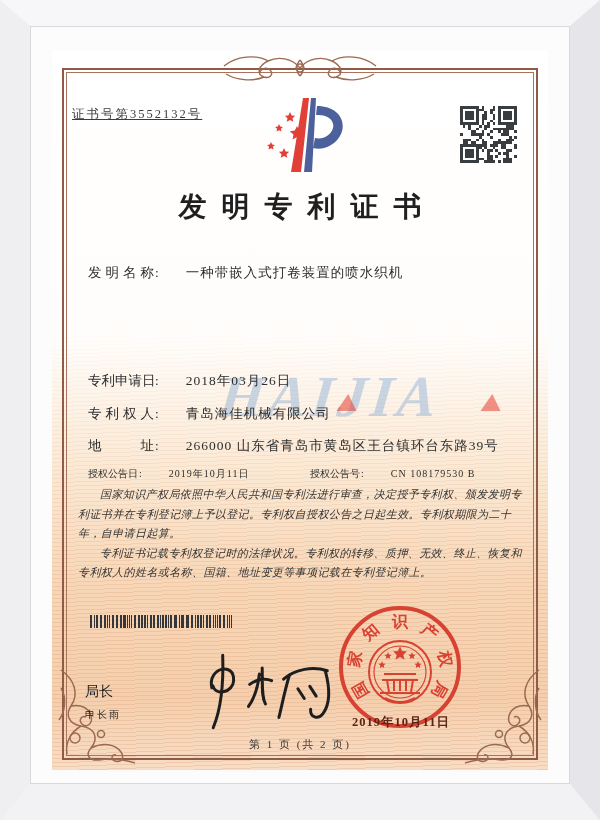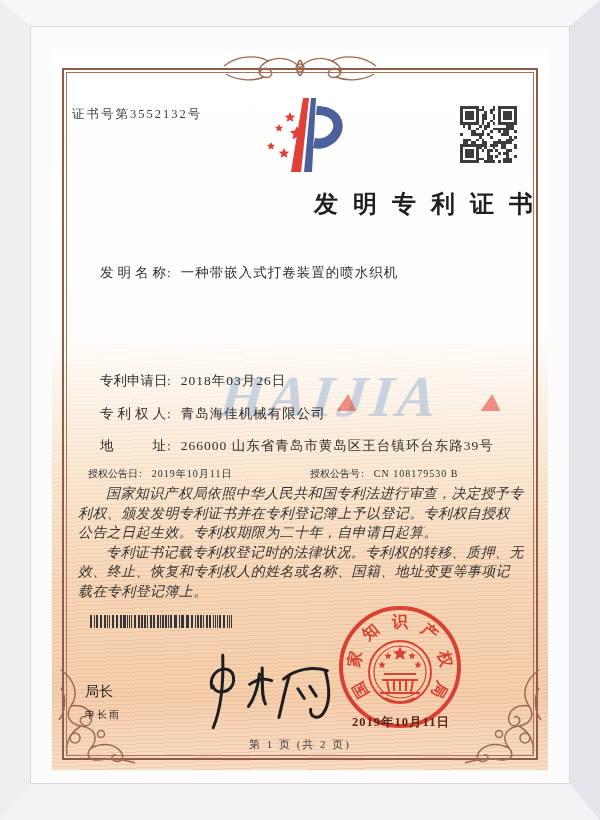--- a/index.html
+++ b/index.html
@@ -15,36 +15,36 @@
   
   .paper{position:absolute;inset:0;background:linear-gradient(180deg,#ffffff 0%,#fffdfb 40%,#fbe9d4 58%,#f7d6b6 75%,#f5cfad 90%,#f8ddc4 100%);}
   .paper::after{content:"";position:absolute;inset:0;z-index:0;pointer-events:none;
     background:repeating-linear-gradient(178deg,rgba(198,118,78,.17) 0 1px,rgba(255,255,255,0) 1px 4px);
     -webkit-mask-image:linear-gradient(180deg,transparent 0 36%,rgba(0,0,0,.5) 55%,#000 78%);
     mask-image:linear-gradient(180deg,transparent 0 36%,rgba(0,0,0,.5) 55%,#000 78%);}
   .bd-outer{position:absolute;left:10px;right:10px;top:18px;bottom:10px;border:2px solid #8f5a47;z-index:1;}
   .bd-inner{position:absolute;inset:2px;border:1px solid #a8735c;}
   .abs{position:absolute;z-index:2;}
   
-  .cert-no{left:20px;top:56px;font-size:12.5px;letter-spacing:2px;color:#3c3c3c;}
+  .cert-no{left:20px;top:56px;font-size:12.5px;letter-spacing:2px;color:#3c3c3c;text-decoration:underline;}
   .logo{left:205px;top:44px;width:86px;height:82px;}
   .qr{left:408px;top:56px;width:57px;height:57px;display:grid;grid-template-columns:repeat(21,1fr);grid-template-rows:repeat(21,1fr);background:#fff;}
   .qr i{display:block;}
   .qr i.d{background:#3a3d3f;}
-  .title{left:0;right:0;top:138px;text-align:right;font-size:24px;font-weight:600;color:#1f1f1f;letter-spacing:15px;text-indent:15px;}
+  .title{left:0;right:0;top:138px;text-align:center;font-size:28px;font-weight:600;color:#1f1f1f;letter-spacing:15px;text-indent:15px;}
   
   .row{left:36px;right:20px;font-size:13.5px;color:#2e2e2e;white-space:nowrap;}
   .r0{top:214px}.r1{top:252px}.r2{top:287px}.r3{top:322px}.r4{top:355px}.r5{top:387px}
-  .flabel{display:inline-block;width:66px;text-align:justify;text-align-last:justify;margin-left:12px;}
+  .flabel{display:inline-block;width:66px;text-align:justify;text-align-last:justify;}
   .colon{margin-left:1px;}
-  .fvalue{margin-left:10px;letter-spacing:1px;text-align:right;}
+  .fvalue{margin-left:27px;letter-spacing:1px;text-align:right;}
   .grant{top:417px;left:36px;right:20px;font-size:10px;color:#2e2e2e;white-space:nowrap;}
   .grant .pair2{position:absolute;left:222px;top:0;}
   
-  .paras{left:26px;top:435px;width:446px;font-size:14px;line-height:19.5px;color:#333;font-style:italic;letter-spacing:.4px;font-family:Liberation Mono, monospace;}
+  .paras{left:26px;top:435px;width:446px;font-size:11px;line-height:19.5px;color:#333;font-style:italic;letter-spacing:.4px;}
   .paras p{margin:0;text-indent:2em;}
   
   .wm{left:78px;top:314px;width:400px;height:66px;z-index:1;font-size:58px;font-weight:800;font-style:italic;
     letter-spacing:4px;color:rgba(128,168,212,.42);transform:skewX(-6deg);line-height:66px;text-align:center;}
   .wm .tri{position:absolute;width:0;height:0;border-left:10px solid transparent;border-right:10px solid transparent;
     border-bottom:17px solid rgba(228,62,48,.55);}
   .tri1{left:208px;top:30px;}
   .tri2{left:352px;top:30px;}
   
   .barcode{left:38px;top:565px;width:162px;height:13px;display:flex;align-items:stretch;}

